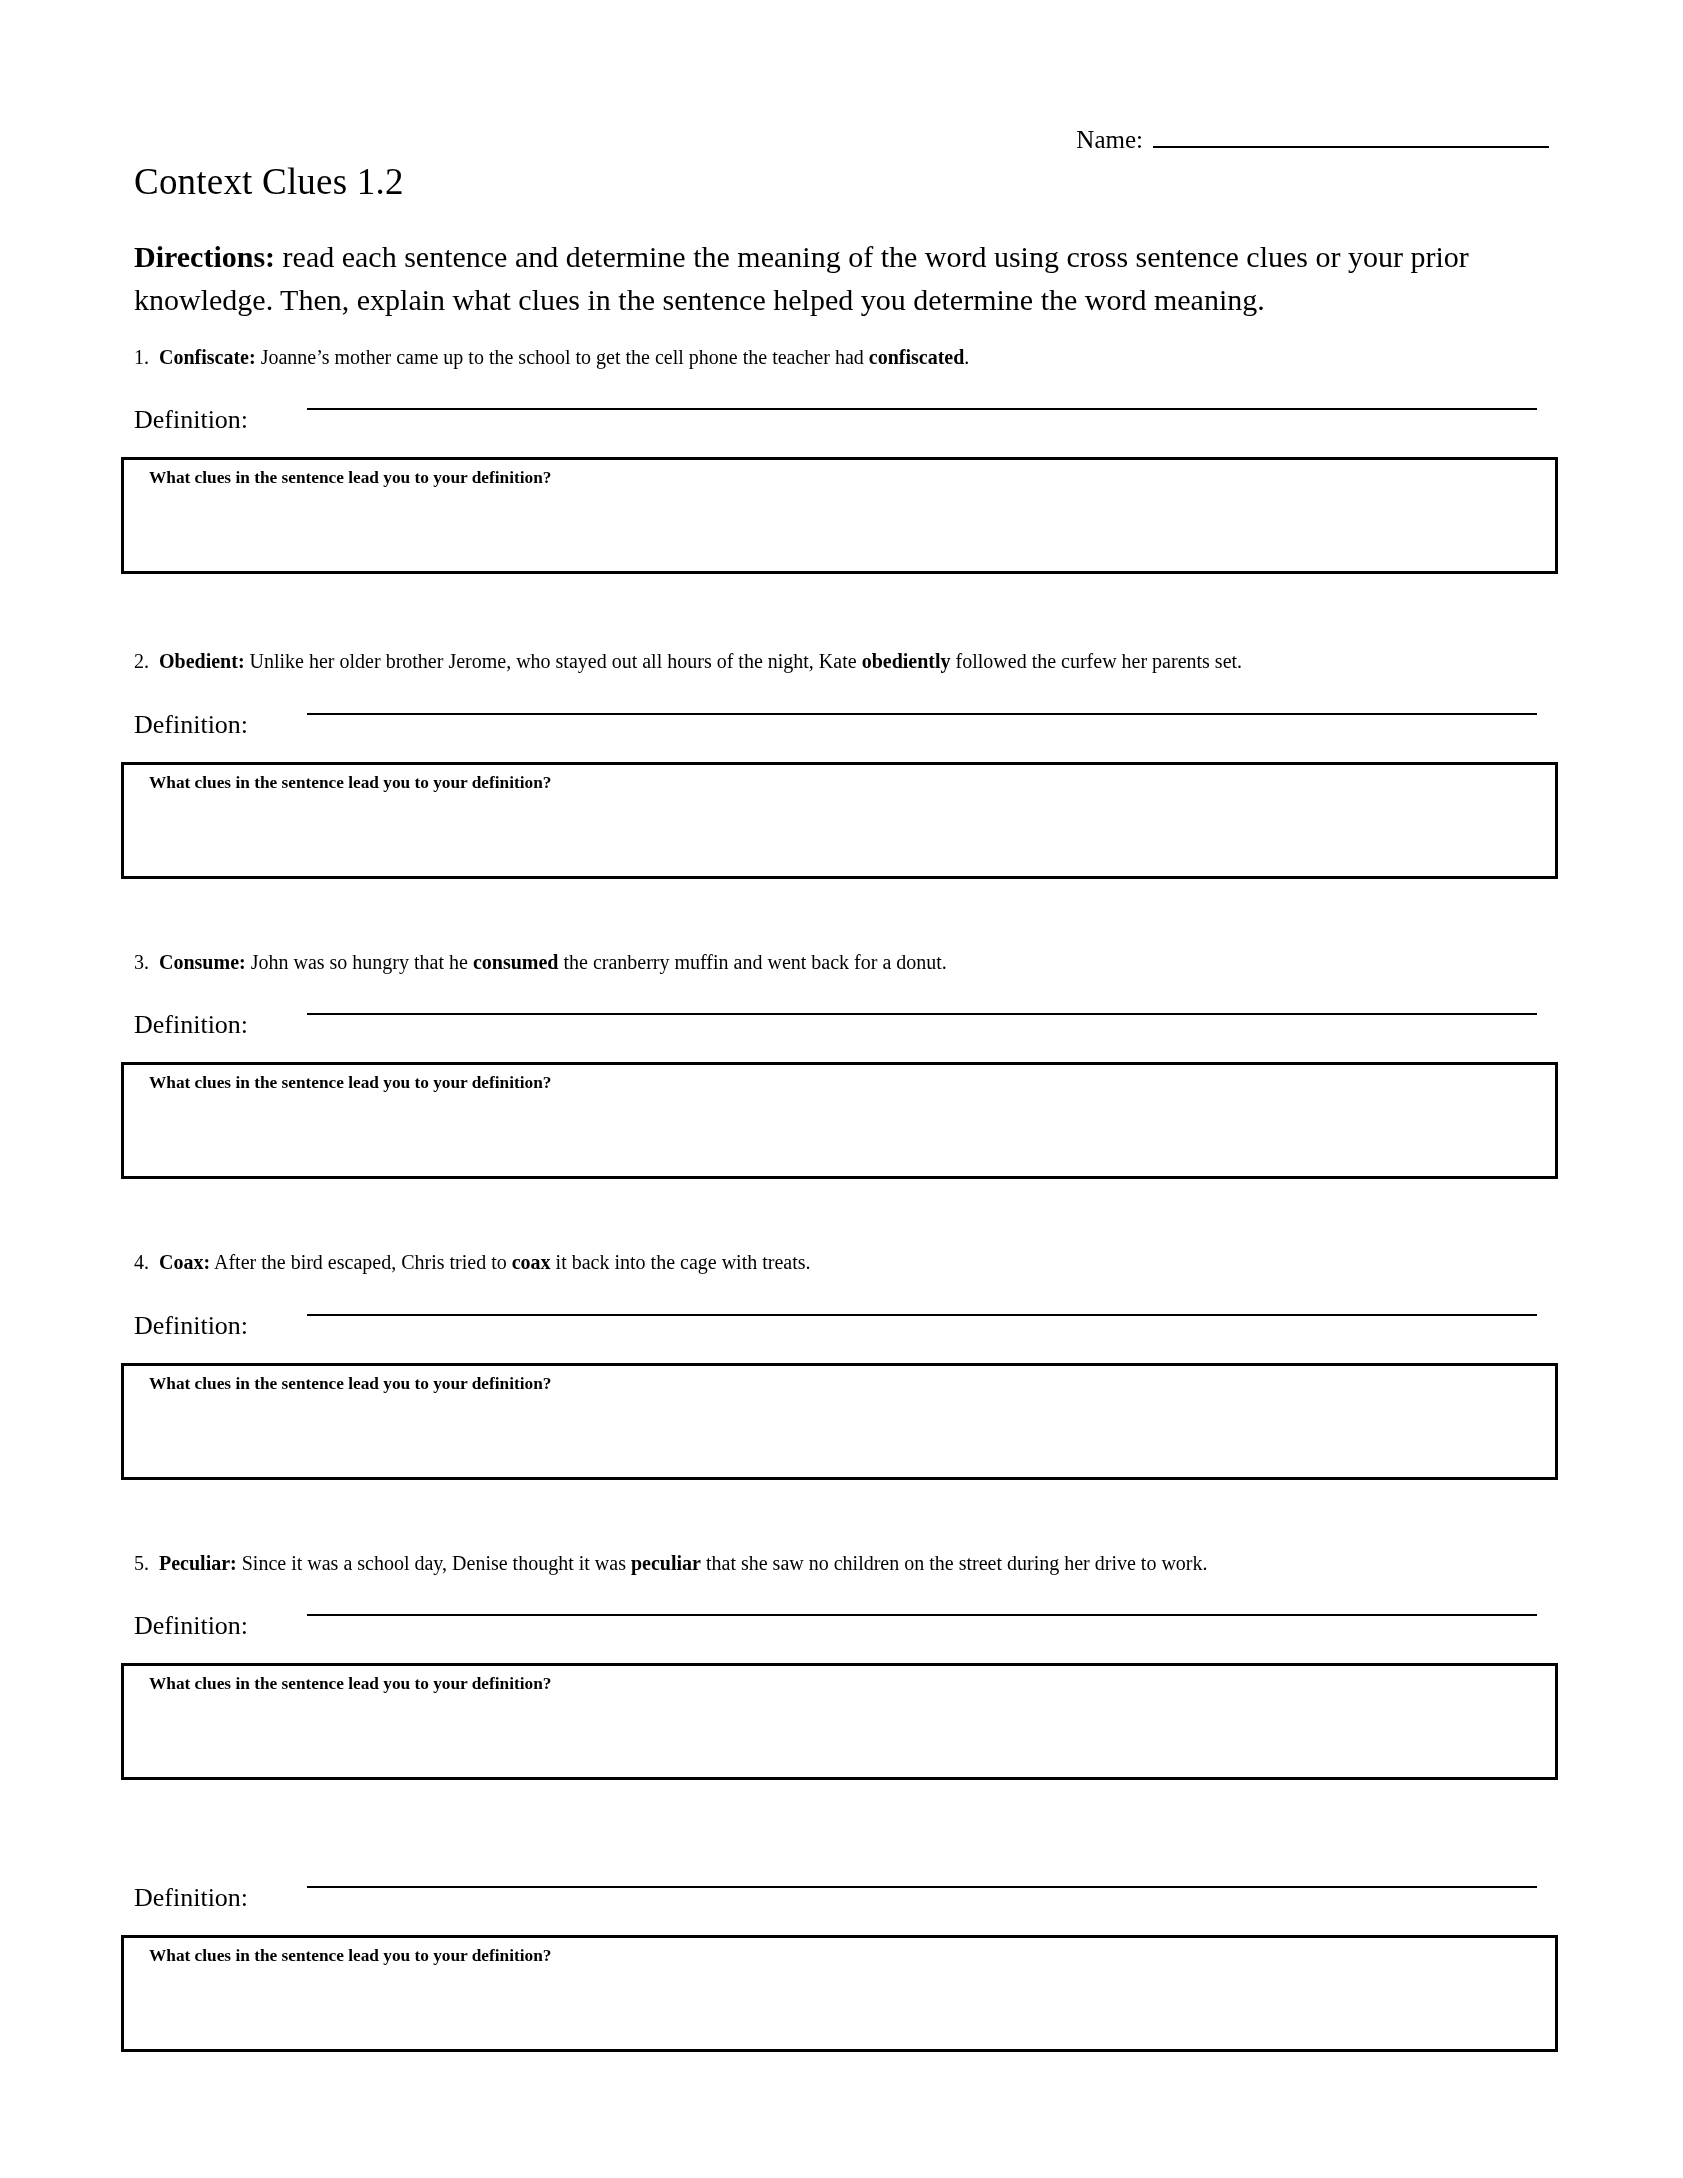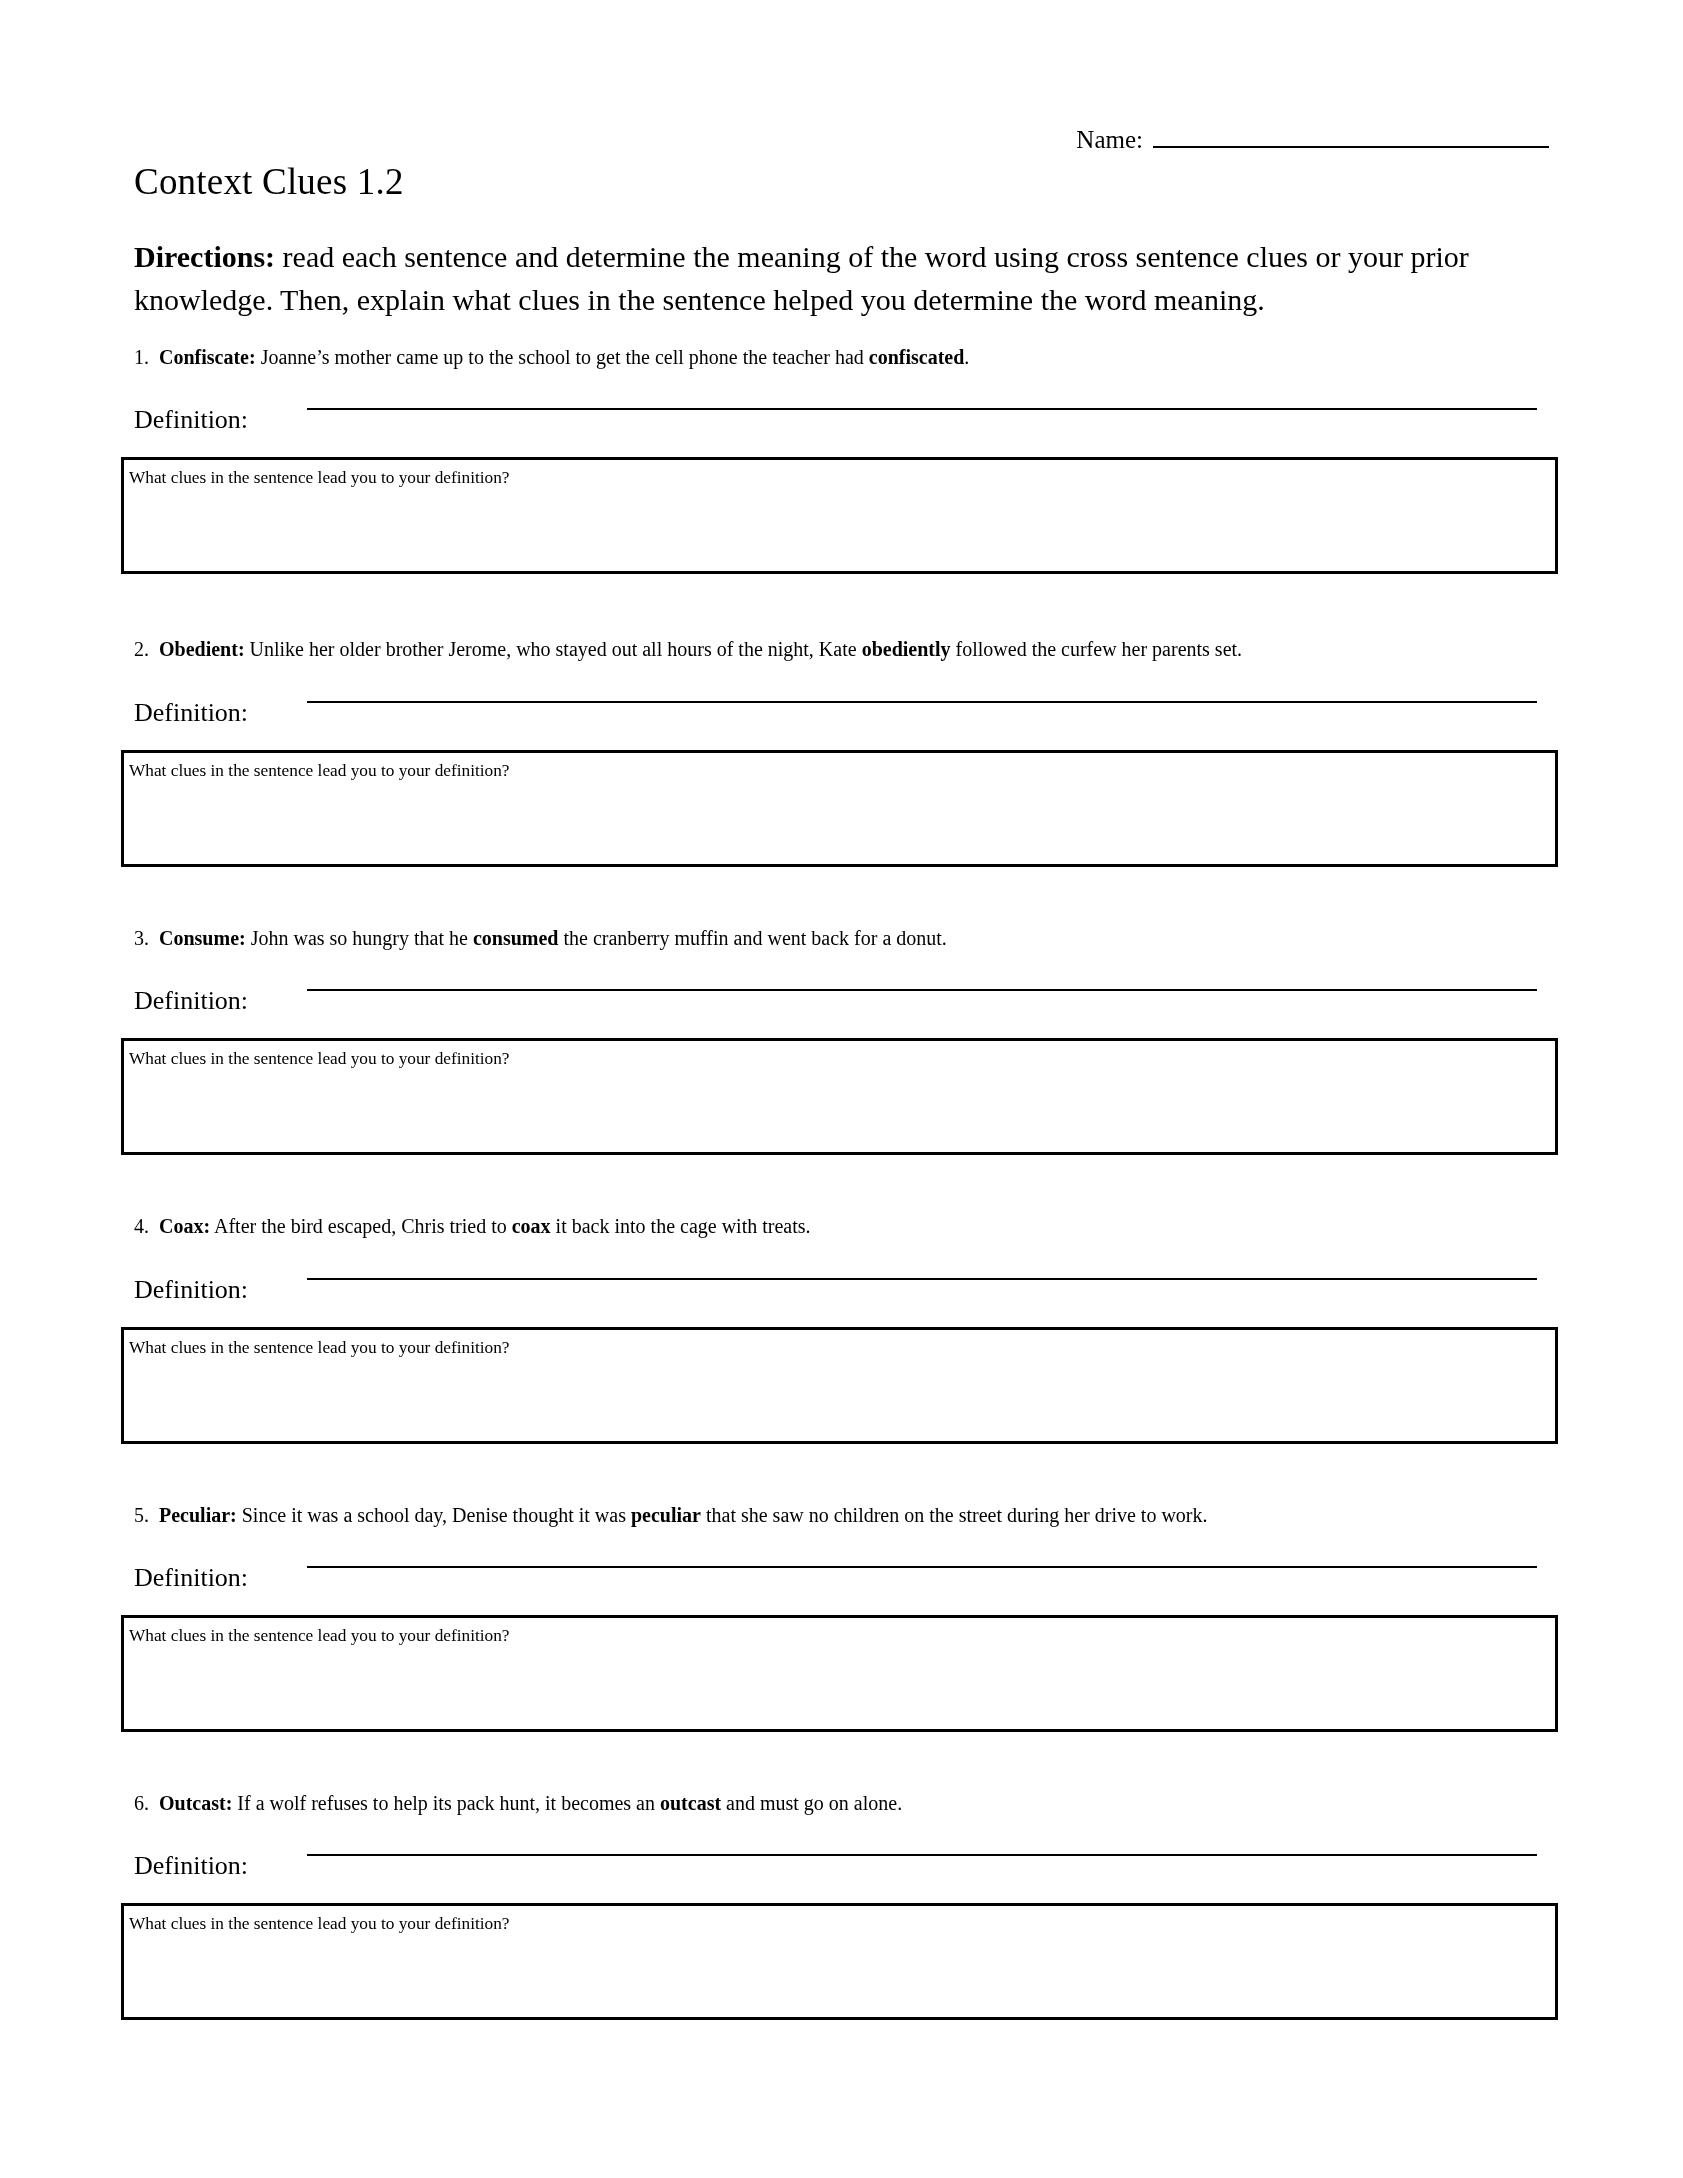--- a/index.html
+++ b/index.html
@@ -120,26 +120,27 @@
   }
   .definition-rule {
     flex: 1 1 auto;
     border-bottom: 2.5px solid #000;
     height: 1px;
     margin-bottom: 4px;
     margin-right: 12px;
   }
 
   .clue-box {
-    margin: 10px 125px 0 121px;
+    margin: 10px 125px 12px 121px;
     border: 3px solid #000;
     height: 117px;
     box-sizing: border-box;
-    padding: 8px 0 0 5px;
+    padding: 8px 0 0 25px;
     background: #ffffff;
+    font-weight: bold;
   }
   .clue-prompt {
     font-size: 17.3px;
     line-height: 1.2;
     display: block;
   }
 
   .gap-lg { height: 61px; }
   .gap-md { height: 57px; }
 </style>
@@ -236,24 +237,20 @@
         <span class="definition-rule"></span>
       </div>
       <div class="clue-box">
         <span class="clue-prompt">What clues in the sentence lead you to your definition?</span>
       </div>
     </div>
 
     <div class="gap-md"></div>
 
     <div class="item">
-      <p class="item-sentence">
-        <span class="num">6.</span>&nbsp;
-        <span class="word">Outcast:</span><span> If a wolf refuses to help its pack hunt, it becomes an </span><span class="target">outcast</span><span> and must go on alone.</span>
-      </p>
       <div class="definition-row">
         <span class="definition-label">Definition:</span>
         <span class="definition-rule"></span>
       </div>
       <div class="clue-box">
         <span class="clue-prompt">What clues in the sentence lead you to your definition?</span>
       </div>
     </div>
 
   </div>

